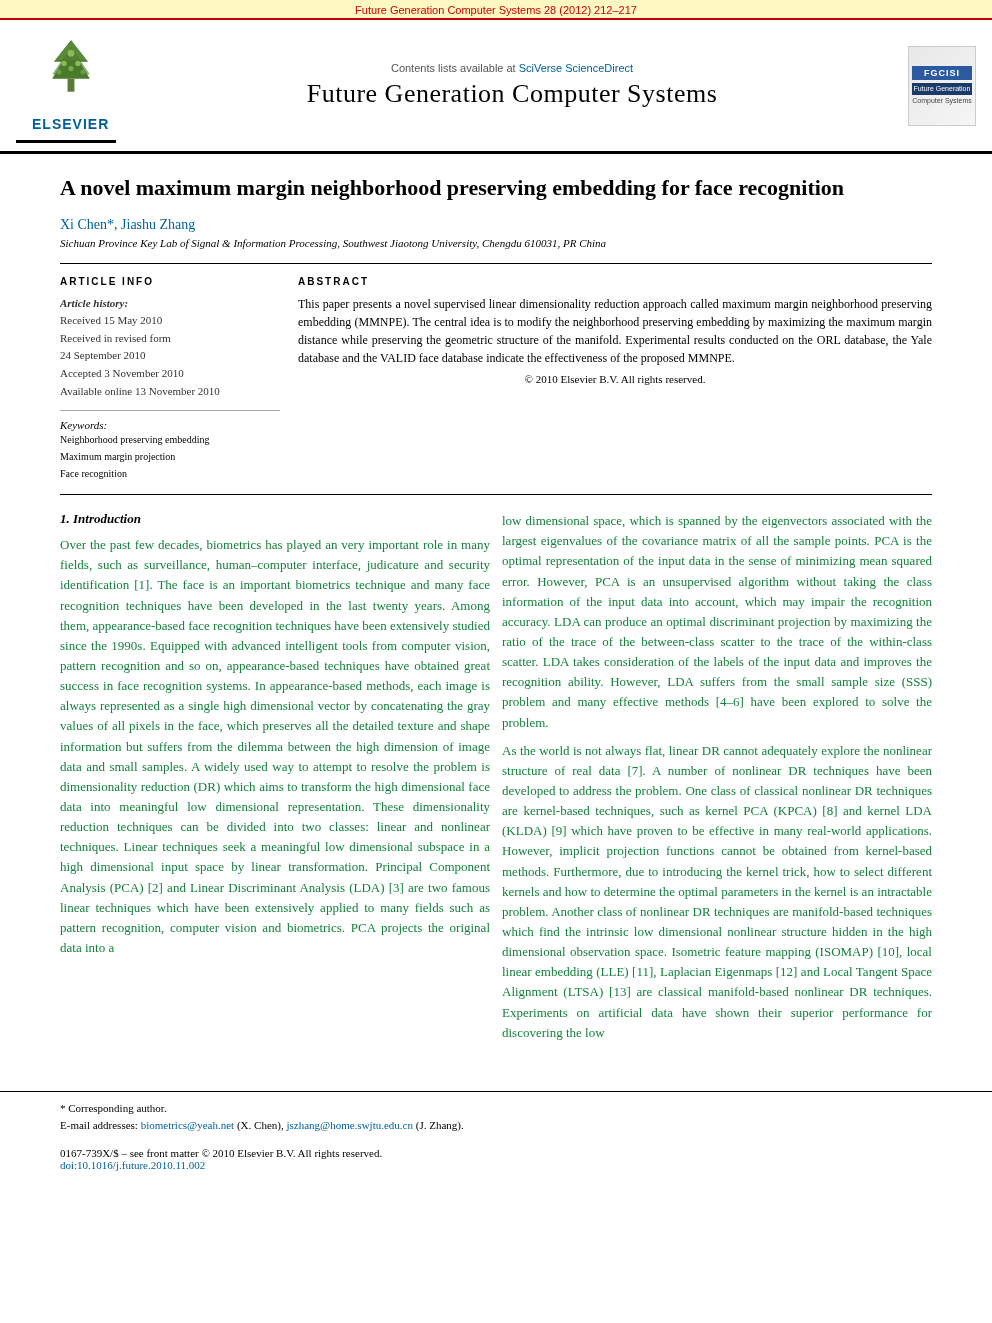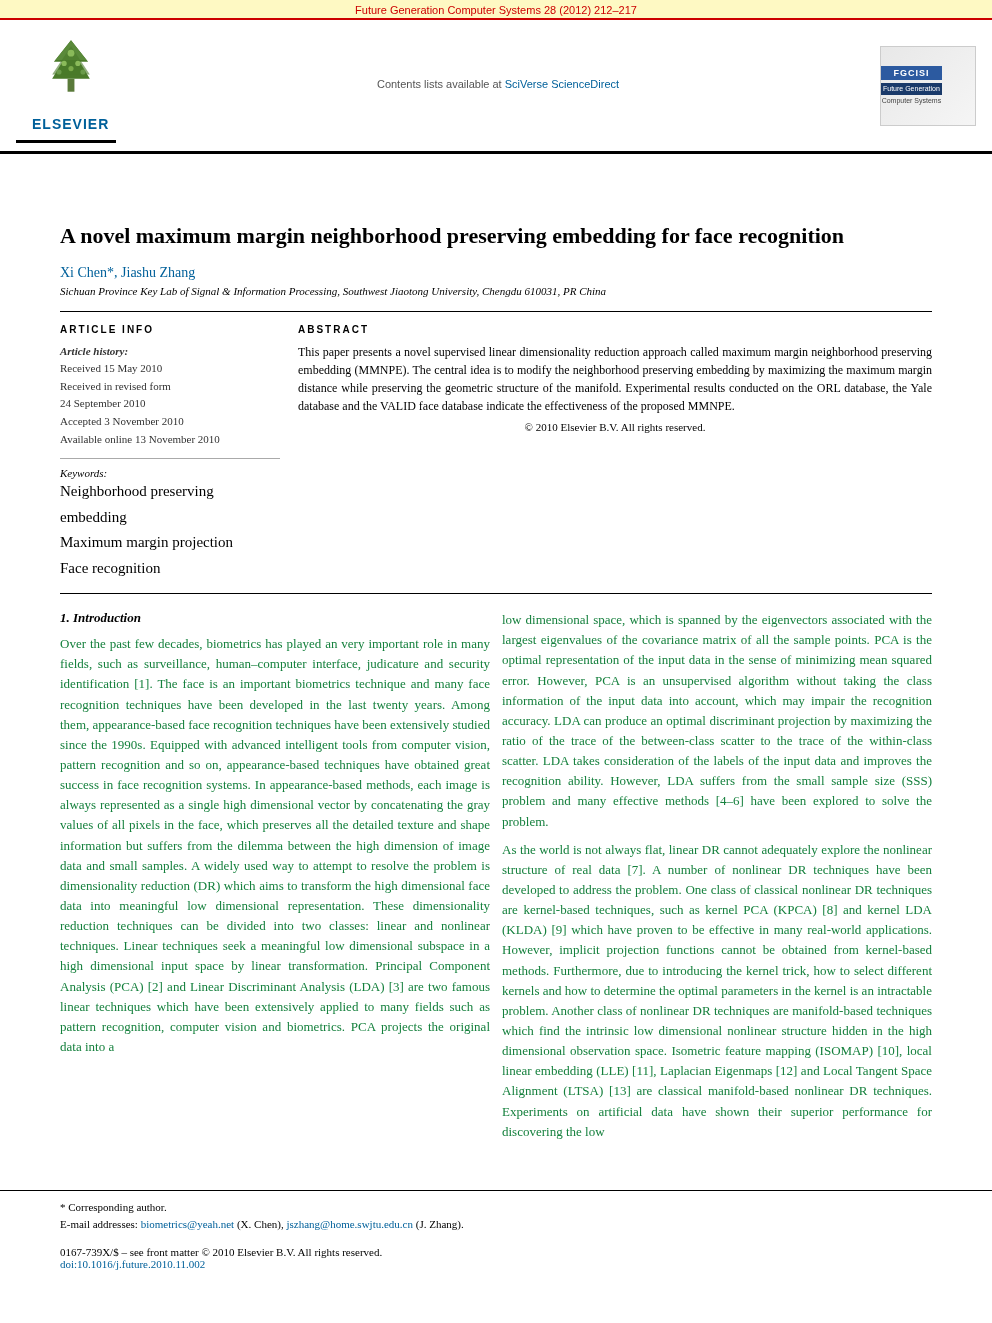--- a/index.html
+++ b/index.html
@@ -68,27 +68,27 @@
       font-family: Arial, sans-serif;
       margin-top: 4px;
     }
 
     .journal-header .center-block .homepage-line a {
       color: #00609a;
       text-decoration: none;
     }
 
     .journal-header .fgcs-logo {
-      width: 96px;
+      width: 68px;
       height: 80px;
       border: 1px solid #ccc;
       flex-shrink: 0;
       display: flex;
       align-items: center;
-      justify-content: flex-start;
+      justify-content: center;
       font-size: 10px;
       font-family: Arial, sans-serif;
       color: #333;
       text-align: center;
       background: linear-gradient(135deg, #e8e8e8 0%, #f5f5f5 100%);
       overflow: hidden;
       position: relative;
     }
 
     .fgcs-inner {
@@ -105,21 +105,20 @@
       padding: 20px 60px 20px 60px;
     }
 
     .paper-title {
       font-size: 22px;
       font-weight: bold;
       font-family: 'Times New Roman', serif;
       line-height: 1.3;
       margin-bottom: 14px;
       color: #000;
-      margin-top: 48px;
     }
 
     .paper-authors {
       font-size: 14px;
       color: #00609a;
       margin-bottom: 4px;
     }
 
     .paper-affiliation {
       font-size: 11px;
@@ -169,21 +168,21 @@
       border-top: 1px solid #aaa;
     }
 
     .keywords-section .label {
       font-style: italic;
       font-size: 11px;
     }
 
     .keywords-section ul {
       list-style: none;
-      font-size: 15px;
+      font-size: 10px;
       line-height: 1.7;
       color: #000;
     }
 
     .abstract-section {
       flex: 1;
     }
 
     .abstract-section h4 {
       font-family: Arial, sans-serif;
@@ -318,20 +317,21 @@
       </svg>
       <div class="elsevier-wordmark">ELSEVIER</div>
     </div>
   </div>
 
   <div class="center-block">
     <div class="sciverse-line">
       <span>Contents lists available at</span>
       <a href="#">SciVerse ScienceDirect</a>
     </div>
+    <div class="journal-title">Future Generation Computer Systems</div>
   </div>
 
   <div class="fgcs-logo">
     <div>
       <div class="fgcs-inner">FGCISI</div>
       <div style="font-size:8px; margin-top:3px; color:#444; text-align:center; line-height:1.3;">
         <div style="background:#1a3a6a; color:#fff; font-size:7px; padding:1px 2px; margin-bottom:1px;">Future Generation</div>
         <div style="font-size:7px;">Computer Systems</div>
       </div>
     </div>

